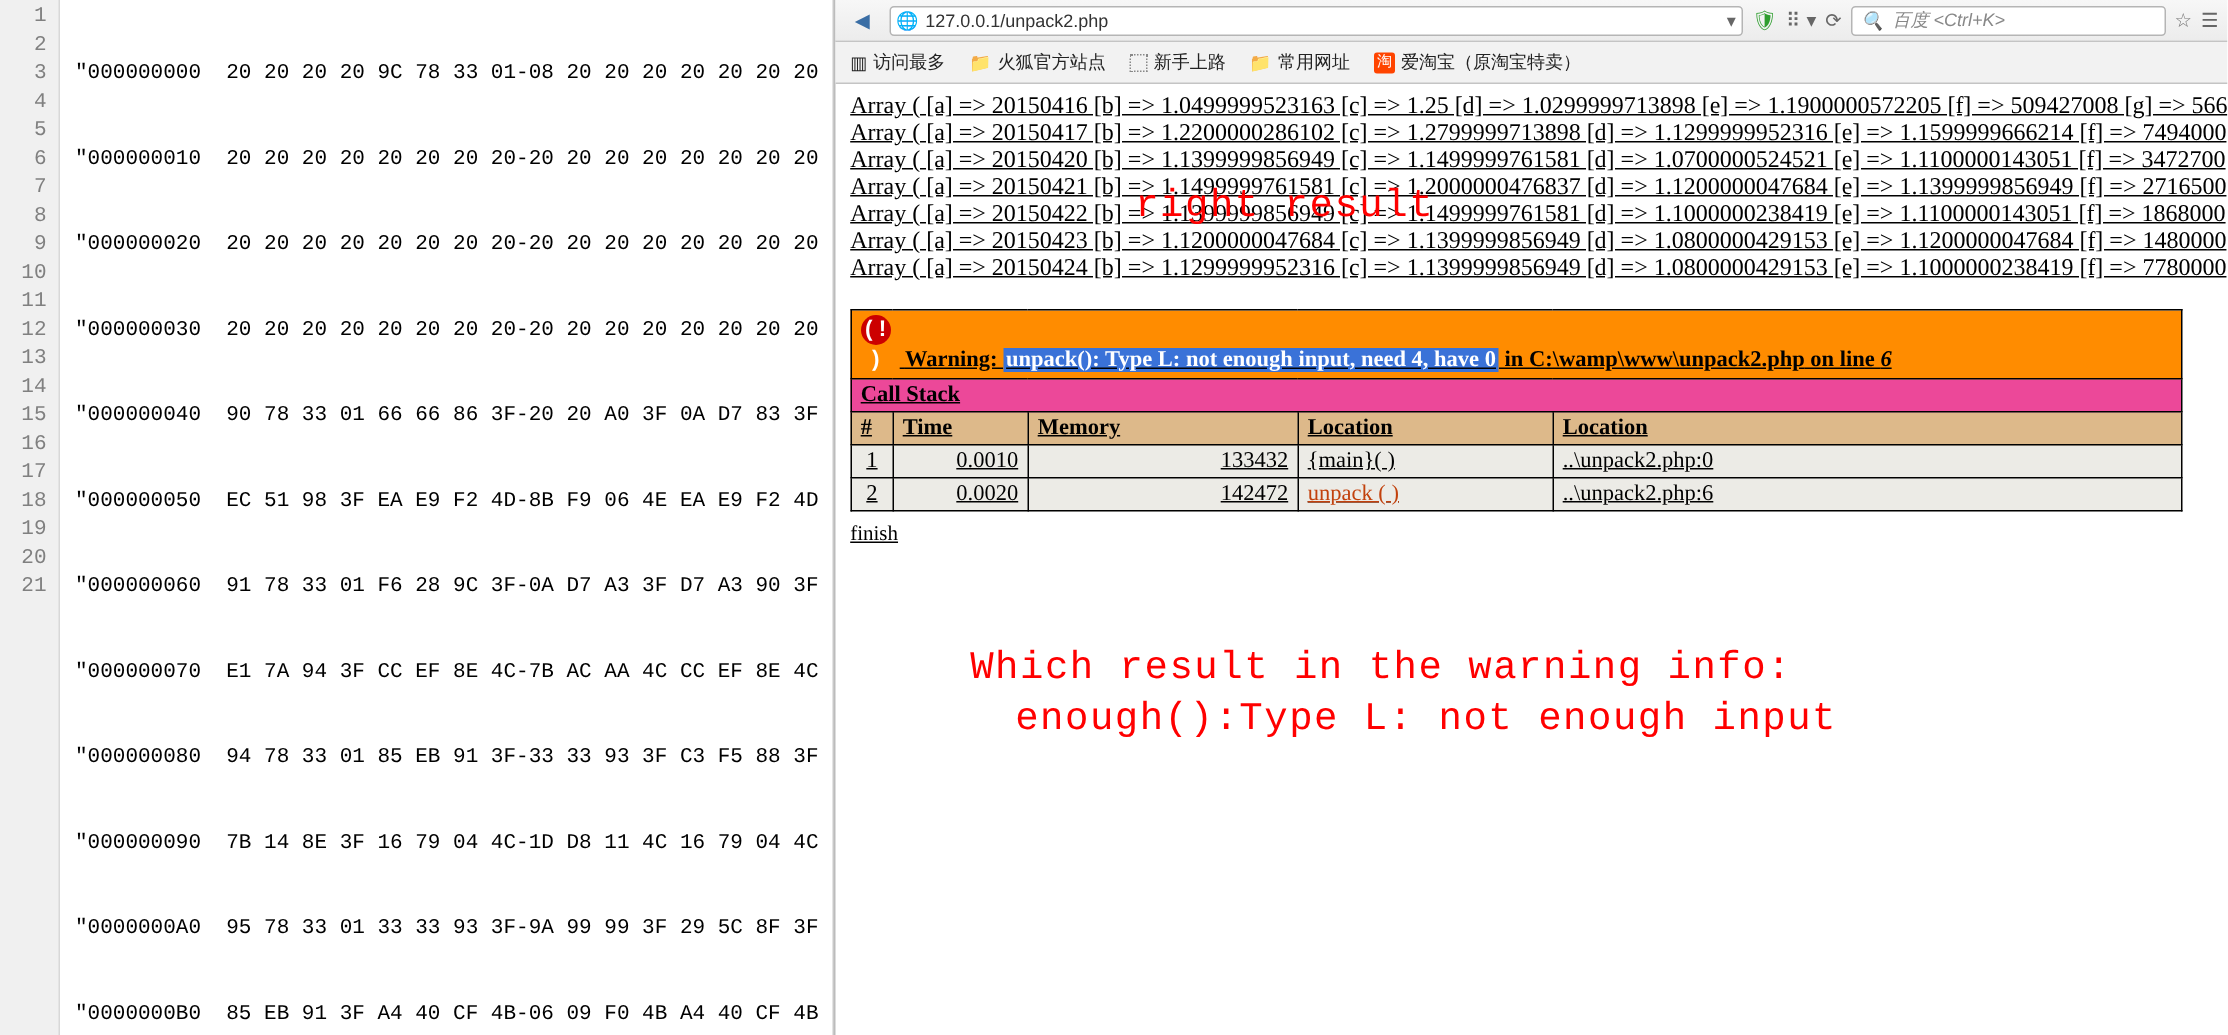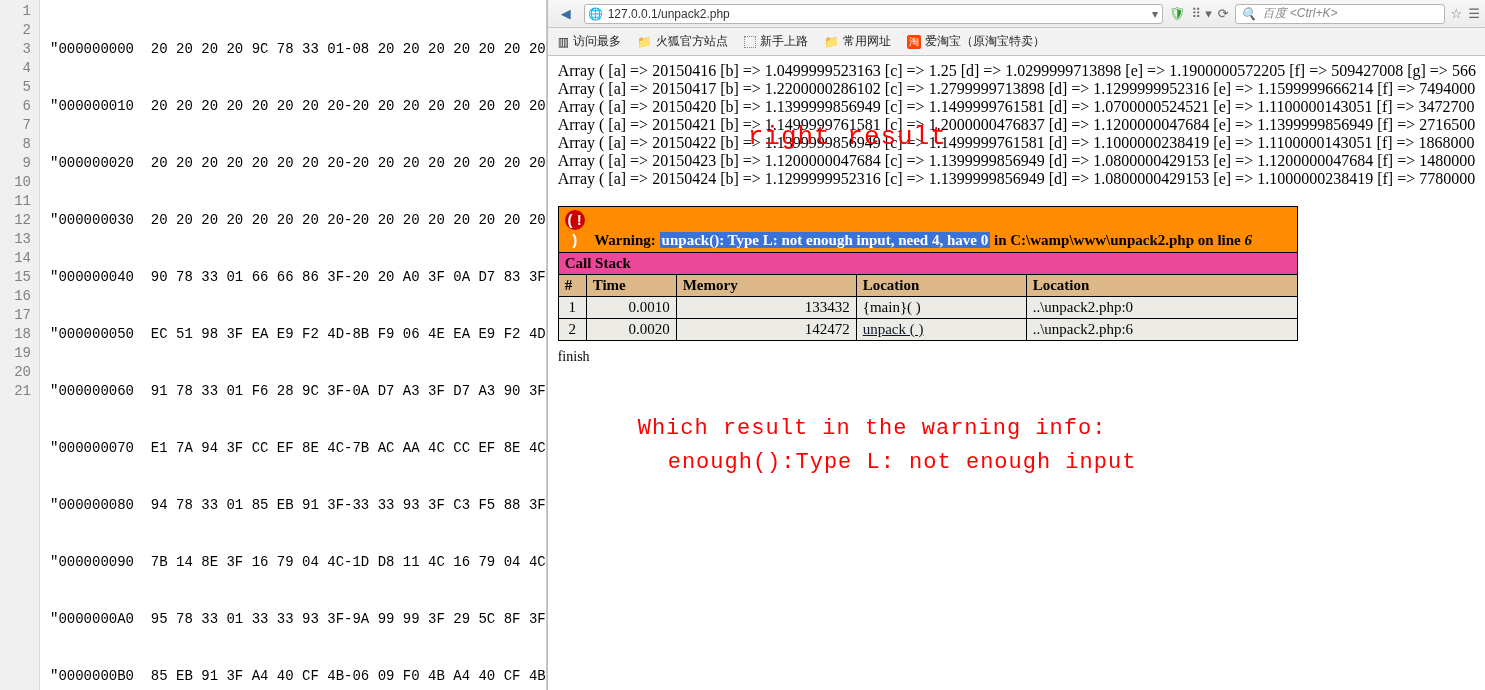--- a/index.html
+++ b/index.html
@@ -113,44 +113,45 @@
   .bm-item {
     display: flex; align-items: center; gap: 4px; color: #222;
   }
   .bm-item .icon { font-size: 12px; }
   .folder-icon { color: #e6b422; }
   .dotted-icon { width:12px; height:12px; border:1px dotted #888; display:inline-block; }
   .tao-icon { background:#f40; color:#fff; width:14px; height:14px; font-size:10px; text-align:center; line-height:14px; border-radius:2px; }
   
   .page-body {
     flex: 1;
-    padding: 6px 10px 0 10px;
+    padding: 6px 0 0 10px;
     font-family: "Times New Roman", serif;
     font-size: 16px;
     color: #000;
     position: relative;
     overflow: hidden;
+    text-decoration: underline;
   }
   .array-line { white-space: nowrap; line-height: 18px; }
   .overlay-red {
     position: absolute;
     color: #ff0000;
     font-family: Consolas, "Courier New", monospace;
     font-size: 26px;
     pointer-events: none;
     letter-spacing: 1px;
     margin-left: 34px;
   }
   
   .xdebug {
     margin: 18px 0 4px 0;
     border: 1px solid #000;
     font-family: "Times New Roman", serif;
     font-size: 15px;
-    width: 740px;
+    width: 888px;
     border-collapse: collapse;
   }
   .xdebug th, .xdebug td { border: 1px solid #000; }
   .xdebug .warn-row td {
     background: #ff8c00;
     color: #000;
     font-weight: bold;
     padding: 3px 6px;
   }
   .warn-icon {
@@ -176,32 +177,33 @@
     font-weight: bold;
     padding: 2px 6px;
     text-align: left;
   }
   .xdebug .data td {
     background: #ecebe6;
     padding: 2px 6px;
   }
   .xdebug .data td.num { text-align: center; width: 28px; }
   .xdebug .data td.right { text-align: right; }
-  .xdebug a { color: #0f172a; text-decoration: underline; }
+  .xdebug a { color: #c2410c; text-decoration: underline; }
   .finish {
     font-size: 14px;
     margin-top: 8px;
   }
   .bottom-red {
     position: absolute;
     color: #ff0000;
     font-family: Consolas, "Courier New", monospace;
-    font-size: 22px;
+    font-size: 26px;
     line-height: 34px;
     letter-spacing: 1px;
+    margin-top: 16px;
   }
   .star-icon { color:#777; }
   .dd-icon { color:#666; }
   .shield-icon { color:#2e9e2e; }
   .grid-icon { color:#666; letter-spacing:-2px; }
   .reload-icon { color:#666; }
 </style>
 </head>
 <body>
 

